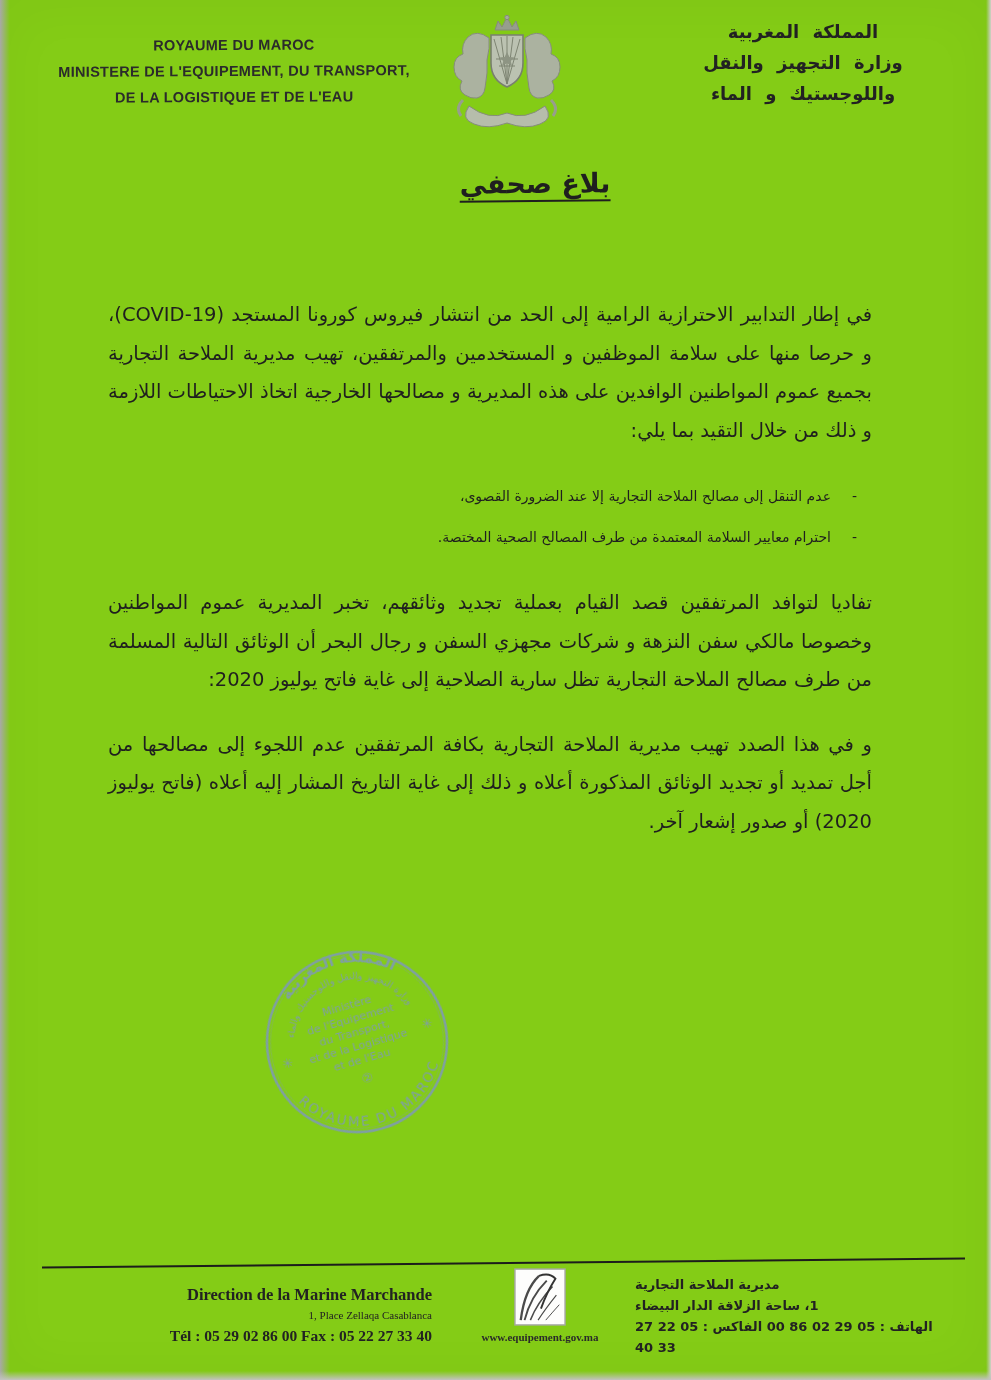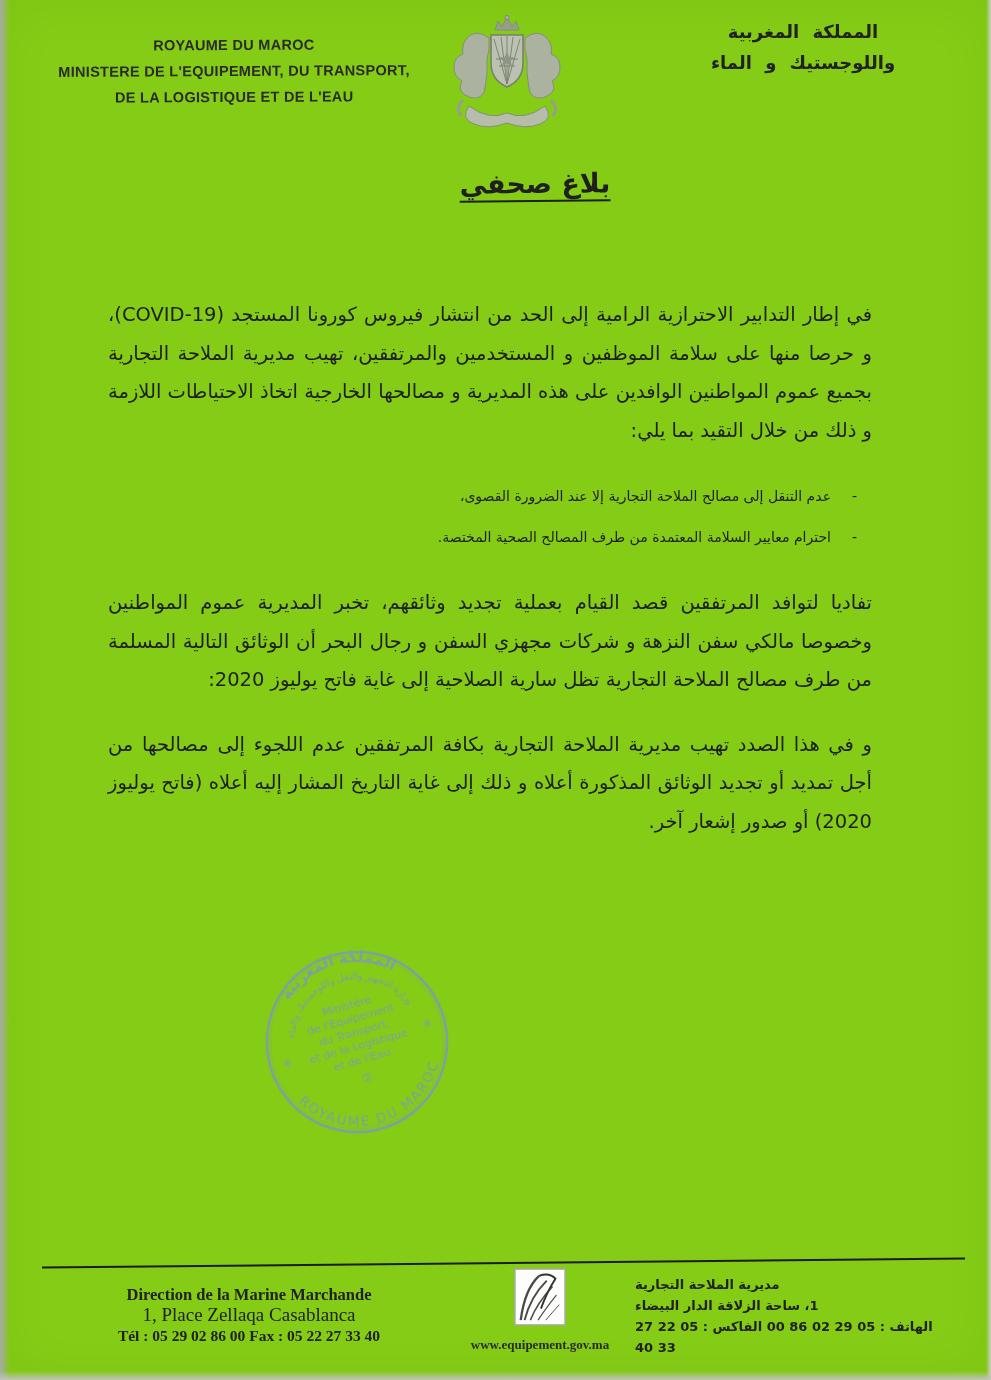--- a/index.html
+++ b/index.html
@@ -36,28 +36,28 @@
   .doc-body li{font-size:14px;line-height:41px;}
   .doc-body li::before{content:"-";display:inline-block;width:26px;color:#1f1f1f;}
 
   
   .stamp{position:absolute;left:243px;top:928px;width:228px;height:228px;
         transform:rotate(-16deg);opacity:.82;filter:blur(.3px);}
 
   
   .ftr-line{position:absolute;left:42px;right:26px;top:1262px;height:2px;
         background:#1c1c1c;transform:rotate(-.55deg);}
-  .ftr-left{position:absolute;left:66px;top:1284px;width:366px;text-align:center;
+  .ftr-left{position:absolute;left:66px;top:1284px;width:366px;text-align:right;
         font-family:"Liberation Serif",serif;color:#222;}
   .ftr-left .l1{font-size:16.5px;font-weight:bold;line-height:21px;}
-  .ftr-left .l2{font-size:19px;line-height:20px;}
+  .ftr-left .l2{font-size:11px;line-height:20px;}
   .ftr-left .l3{font-size:15.5px;font-weight:bold;line-height:22px;}
   .ftr-center{position:absolute;left:428px;top:1268px;width:224px;text-align:center;}
   .ftr-center .url{font-family:"Liberation Serif",serif;font-weight:bold;
-        font-size:13px;color:#2a2a2a;margin-top:7px;}
+        font-size:11px;color:#2a2a2a;margin-top:1px;}
   .ftr-right{position:absolute;right:36px;top:1274px;width:320px;direction:rtl;
         text-align:left;font-weight:bold;font-size:13px;line-height:21px;color:#222;}
 </style>
 </head>
 <body>
 
 <div class="page">
   <div class="scan-edge-left"></div>
   <div class="scan-edge-right"></div>
   <div class="scan-edge-bottom"></div>
@@ -86,20 +86,21 @@
         <path d="M58,38 l2.4,5 5.4,.4 -4.1,3.5 1.3,5.2 -5,-2.8 -5,2.8 1.3,-5.2 -4.1,-3.5 5.4,-.4 z" fill="#8f8f8f" stroke="none"></path>
 
         <path d="M20,92 q20,15 38,7 q18,8 38,-7 q9,13 -5,18 q-14,6 -33,-1 q-19,7 -33,1 q-14,-5 -5,-18 z" fill="#bcbcbc"></path>
         <path d="M14,86 q-8,8 -2,16 M102,86 q8,8 2,16" fill="none" stroke="#9a9a9a" stroke-width="3"></path>
       </g>
     </svg>
   </div>
 
   <div class="hdr-right" dir="rtl">
     <div>المملكة المغربية</div>
+    <div>وزارة التجهيز والنقل</div>
     <div>واللوجستيك و الماء</div>
   </div>
 
   <h1 class="doc-title">بلاغ صحفي</h1>
 
   <main class="doc-body">
     <p>في إطار التدابير الاحترازية الرامية إلى الحد من انتشار فيروس كورونا المستجد (COVID-19)، و حرصا منها على سلامة الموظفين و المستخدمين والمرتفقين، تهيب مديرية الملاحة التجارية بجميع عموم المواطنين الوافدين على هذه المديرية و مصالحها الخارجية اتخاذ الاحتياطات اللازمة و ذلك من خلال التقيد بما يلي:</p>
     <ul>
       <li>عدم التنقل إلى مصالح الملاحة التجارية إلا عند الضرورة القصوى،</li>
       <li>احترام معايير السلامة المعتمدة من طرف المصالح الصحية المختصة.</li>

